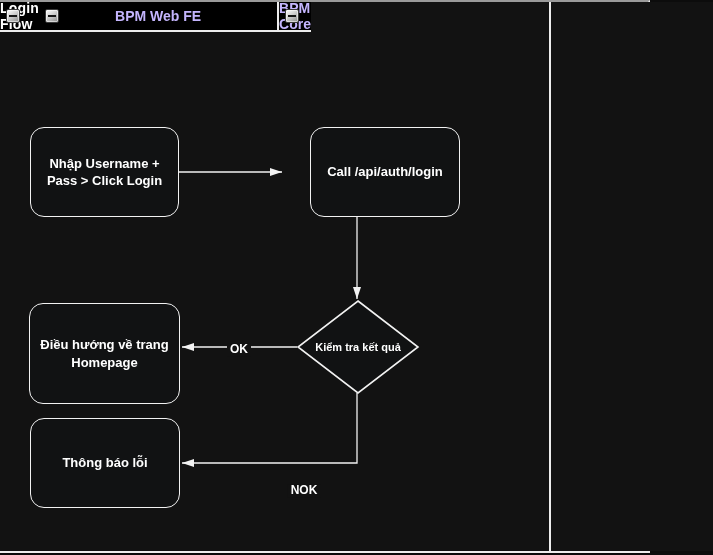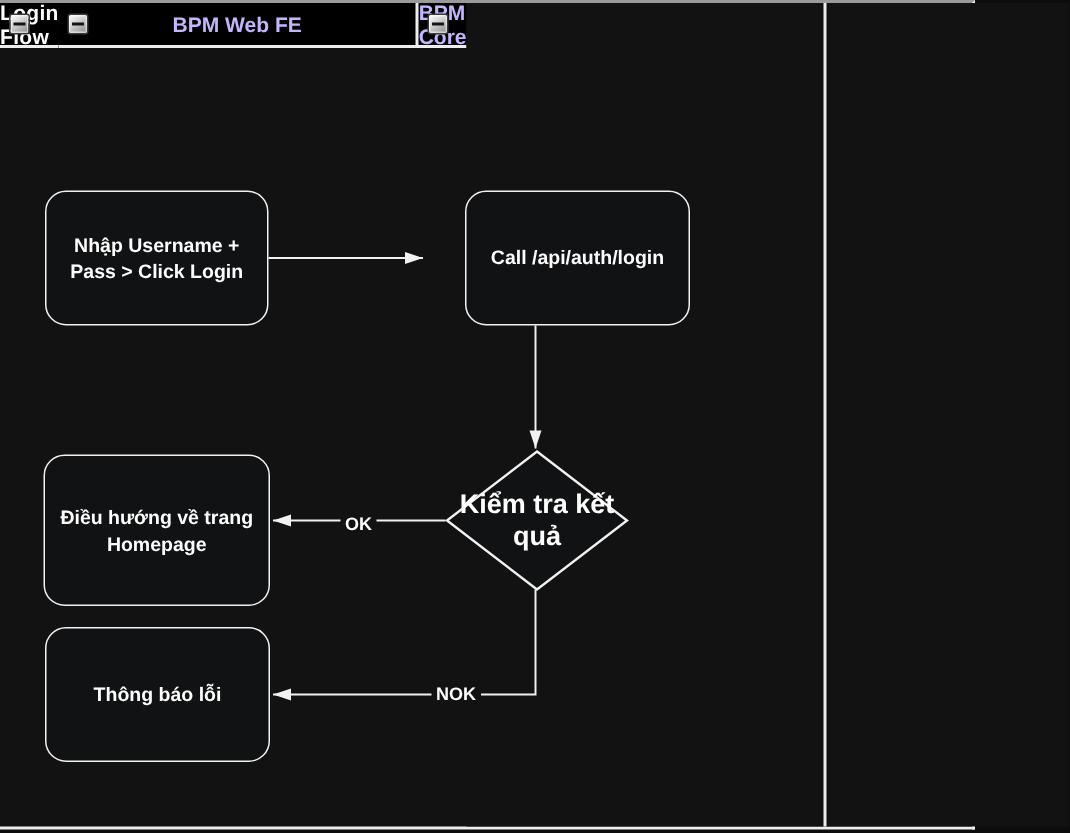--- a/index.html
+++ b/index.html
@@ -58,29 +58,29 @@
     display:flex; align-items:center; justify-content:center;
     text-align:center; white-space:pre-line; padding:4px;
   }
   .node-enter    { left:30px;  top:127px; width:149px; height:90px; }
   .node-call     { left:283px; top:127px; width:150px; height:90px;margin-left:27px; }
   .node-redirect { left:29px;  top:303px; width:151px; height:101px; }
   .node-error    { left:30px;  top:418px; width:150px; height:90px; }
   .diamond-label {
     position:absolute; left:298px; top:301px; width:120px; height:92px;
     display:flex; align-items:center; justify-content:center; text-align:center;
-    color:#fff; font-weight:bold; font-size:18px; pointer-events:none;
+    color:#fff; font-weight:bold; font-size:11px; pointer-events:none;
   }
   .edge-label {
     position:absolute; transform:translate(-50%,-50%);
     background:#121212; color:#fff; font-weight:bold; font-size:12px;
     padding:0 3px; line-height:1.1;
   }
   .label-ok  { left:239px; top:350px; }
-  .label-nok { left:304px; top:463px; }
+  .label-nok { left:304px; top:491px; }
 </style>
 </head>
 <body>
 
 <div class="screen">
 
   <div class="pool">
 
     <div class="pool-title-bar">
       <button class="collapse-btn">

